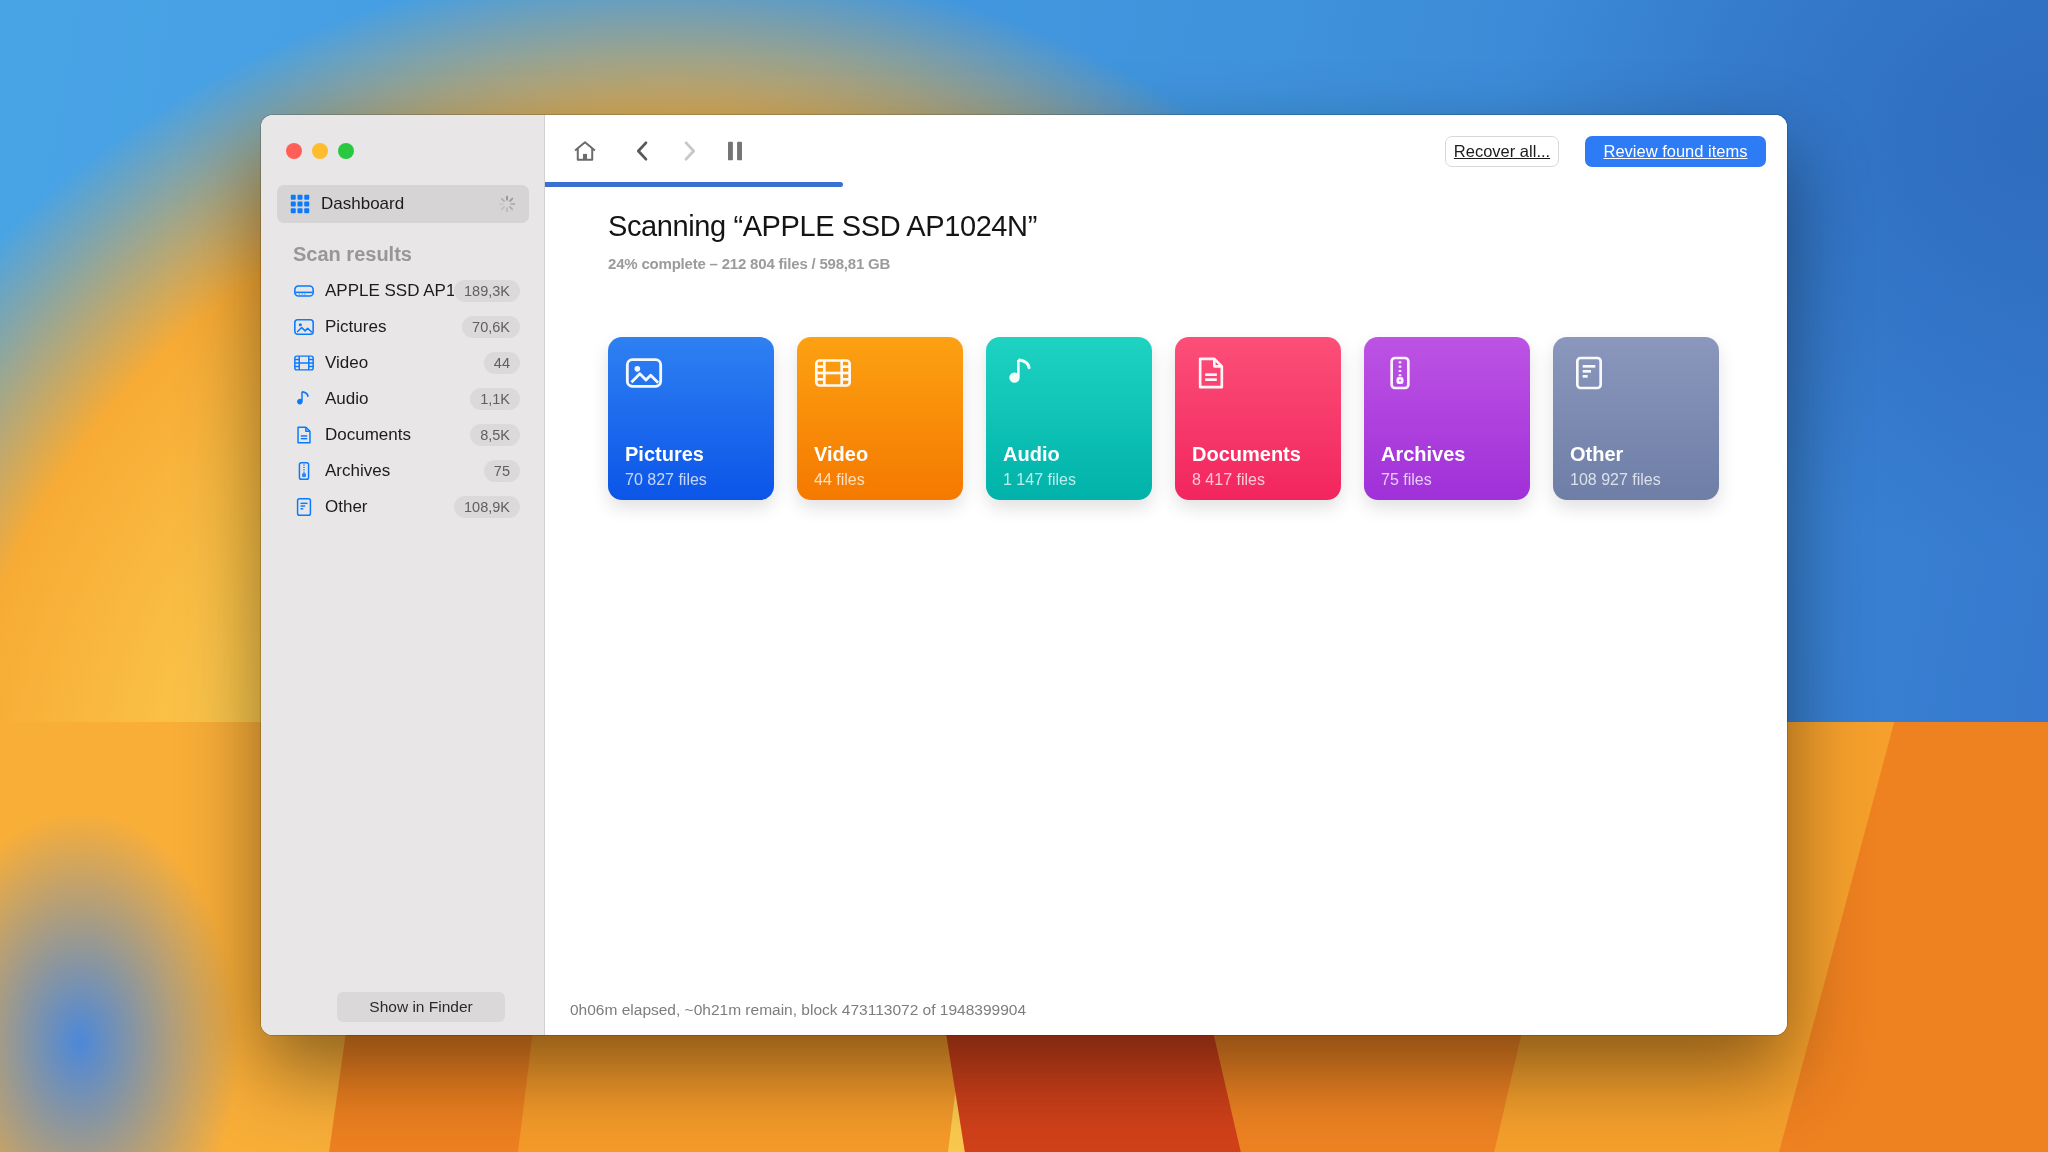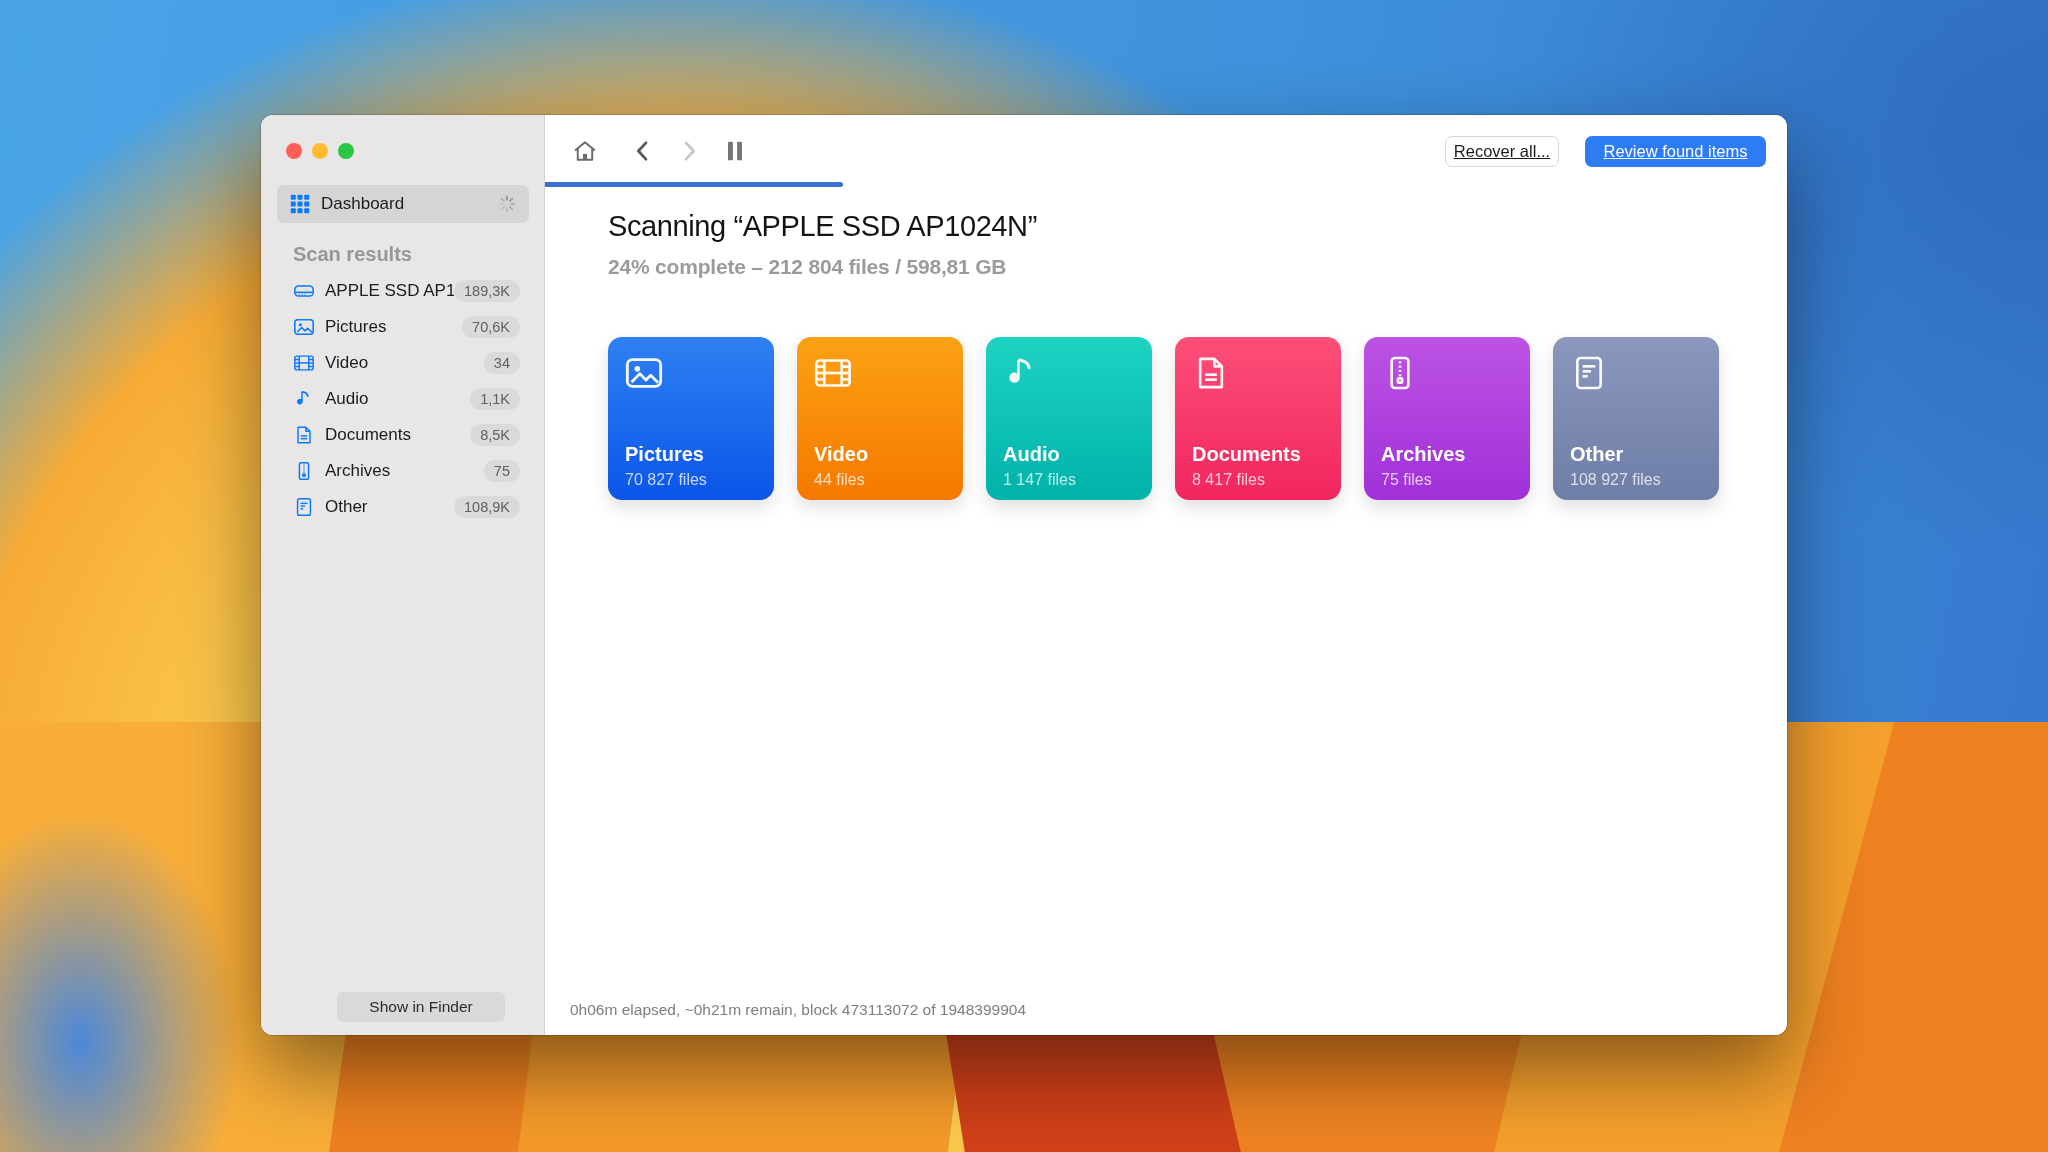--- a/index.html
+++ b/index.html
@@ -60,21 +60,21 @@
   .ti-pause{ left:176px; color:#757578; }
 
   .btn { position:absolute; top:21px; height:31px; border-radius:7px; font-size:16.5px; font-family:inherit;text-decoration:underline; }
   .btn-recover { right:228px; width:114px; background:#ffffff; border:1px solid #d8d8da; color:#1c1c1e; }
   .btn-review  { right:21px;  width:181px; background:#2e7bf6; border:none; color:#ffffff; }
 
   .progress-track { position:absolute; top:67px; left:0; right:0; height:5px; background:#ffffff; }
   .progress-fill  { height:100%; background:#3a70d2; border-radius:0 3px 3px 0; }
 
   .page-title { position:absolute; top:95px; left:63px; font-size:29px; font-weight:400; color:#141416; letter-spacing:-.4px; }
-  .page-subtitle { position:absolute; top:140px; left:63px; font-size:21px; font-weight:700; color:#9b9b9e; letter-spacing:-.2px; }
+  .page-subtitle { position:absolute; top:140px; left:63px; font-size:15px; font-weight:700; color:#9b9b9e; letter-spacing:-.2px; }
 
   .cards { position:absolute; top:222px; left:63px; display:flex; gap:23px; }
   .card { position:relative; width:166px; height:163px; border-radius:14px; color:#fff;
     box-shadow:0 8px 18px rgba(0,0,0,.12); }
   .card .c-icon { position:absolute; top:16px; left:16px; width:40px; height:40px; color:#fff; opacity:.95; }
   .card .c-label { position:absolute; left:17px; bottom:34px; font-size:20px; font-weight:700; }
   .card .c-files { position:absolute; left:17px; bottom:11px; font-size:16px; color:rgba(255,255,255,.75); }
 
   .status-line { position:absolute; top:886px; left:25px; font-size:15.5px; color:#7d7d80; }
 
@@ -232,21 +232,21 @@
         <span class="label">Pictures</span>
         <span class="badge">70,6K</span>
       </div>
       <div class="side-item">
         <span class="icon">
             <svg viewBox="0 0 24 24">
               <use href="#i-video"></use>
             </svg>
           </span>
         <span class="label">Video</span>
-        <span class="badge">34</span>
+        <span class="badge">44</span>
       </div>
       <div class="side-item">
         <span class="icon">
             <svg viewBox="0 0 24 24">
               <use href="#i-audio"></use>
             </svg>
           </span>
         <span class="label">Audio</span>
         <span class="badge">1,1K</span>
       </div>

